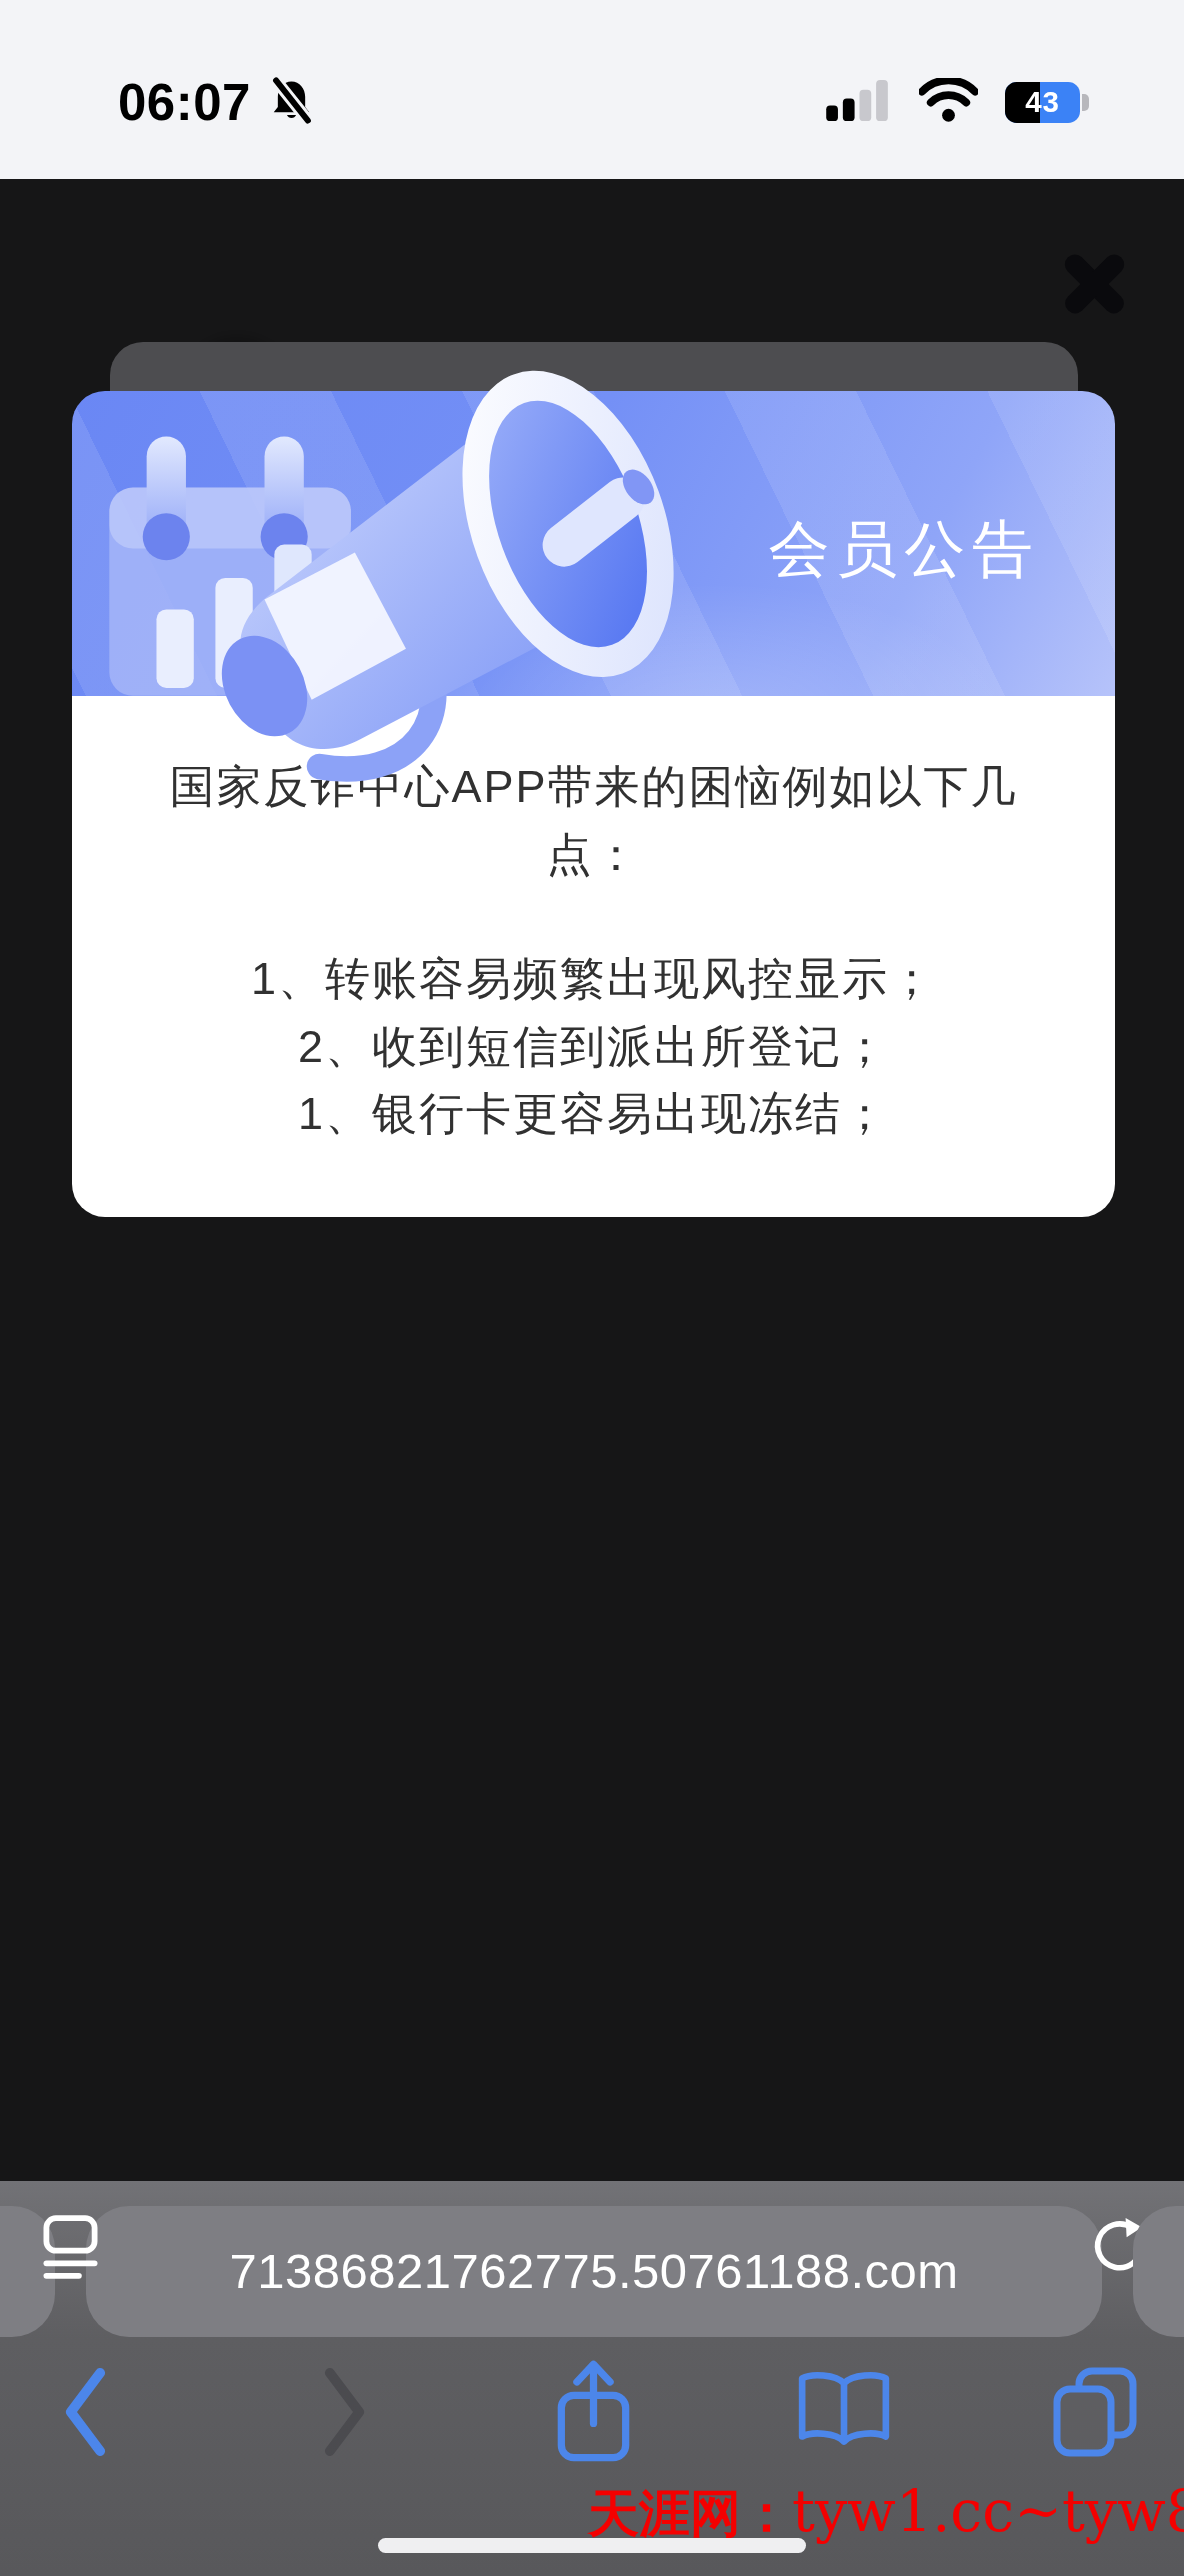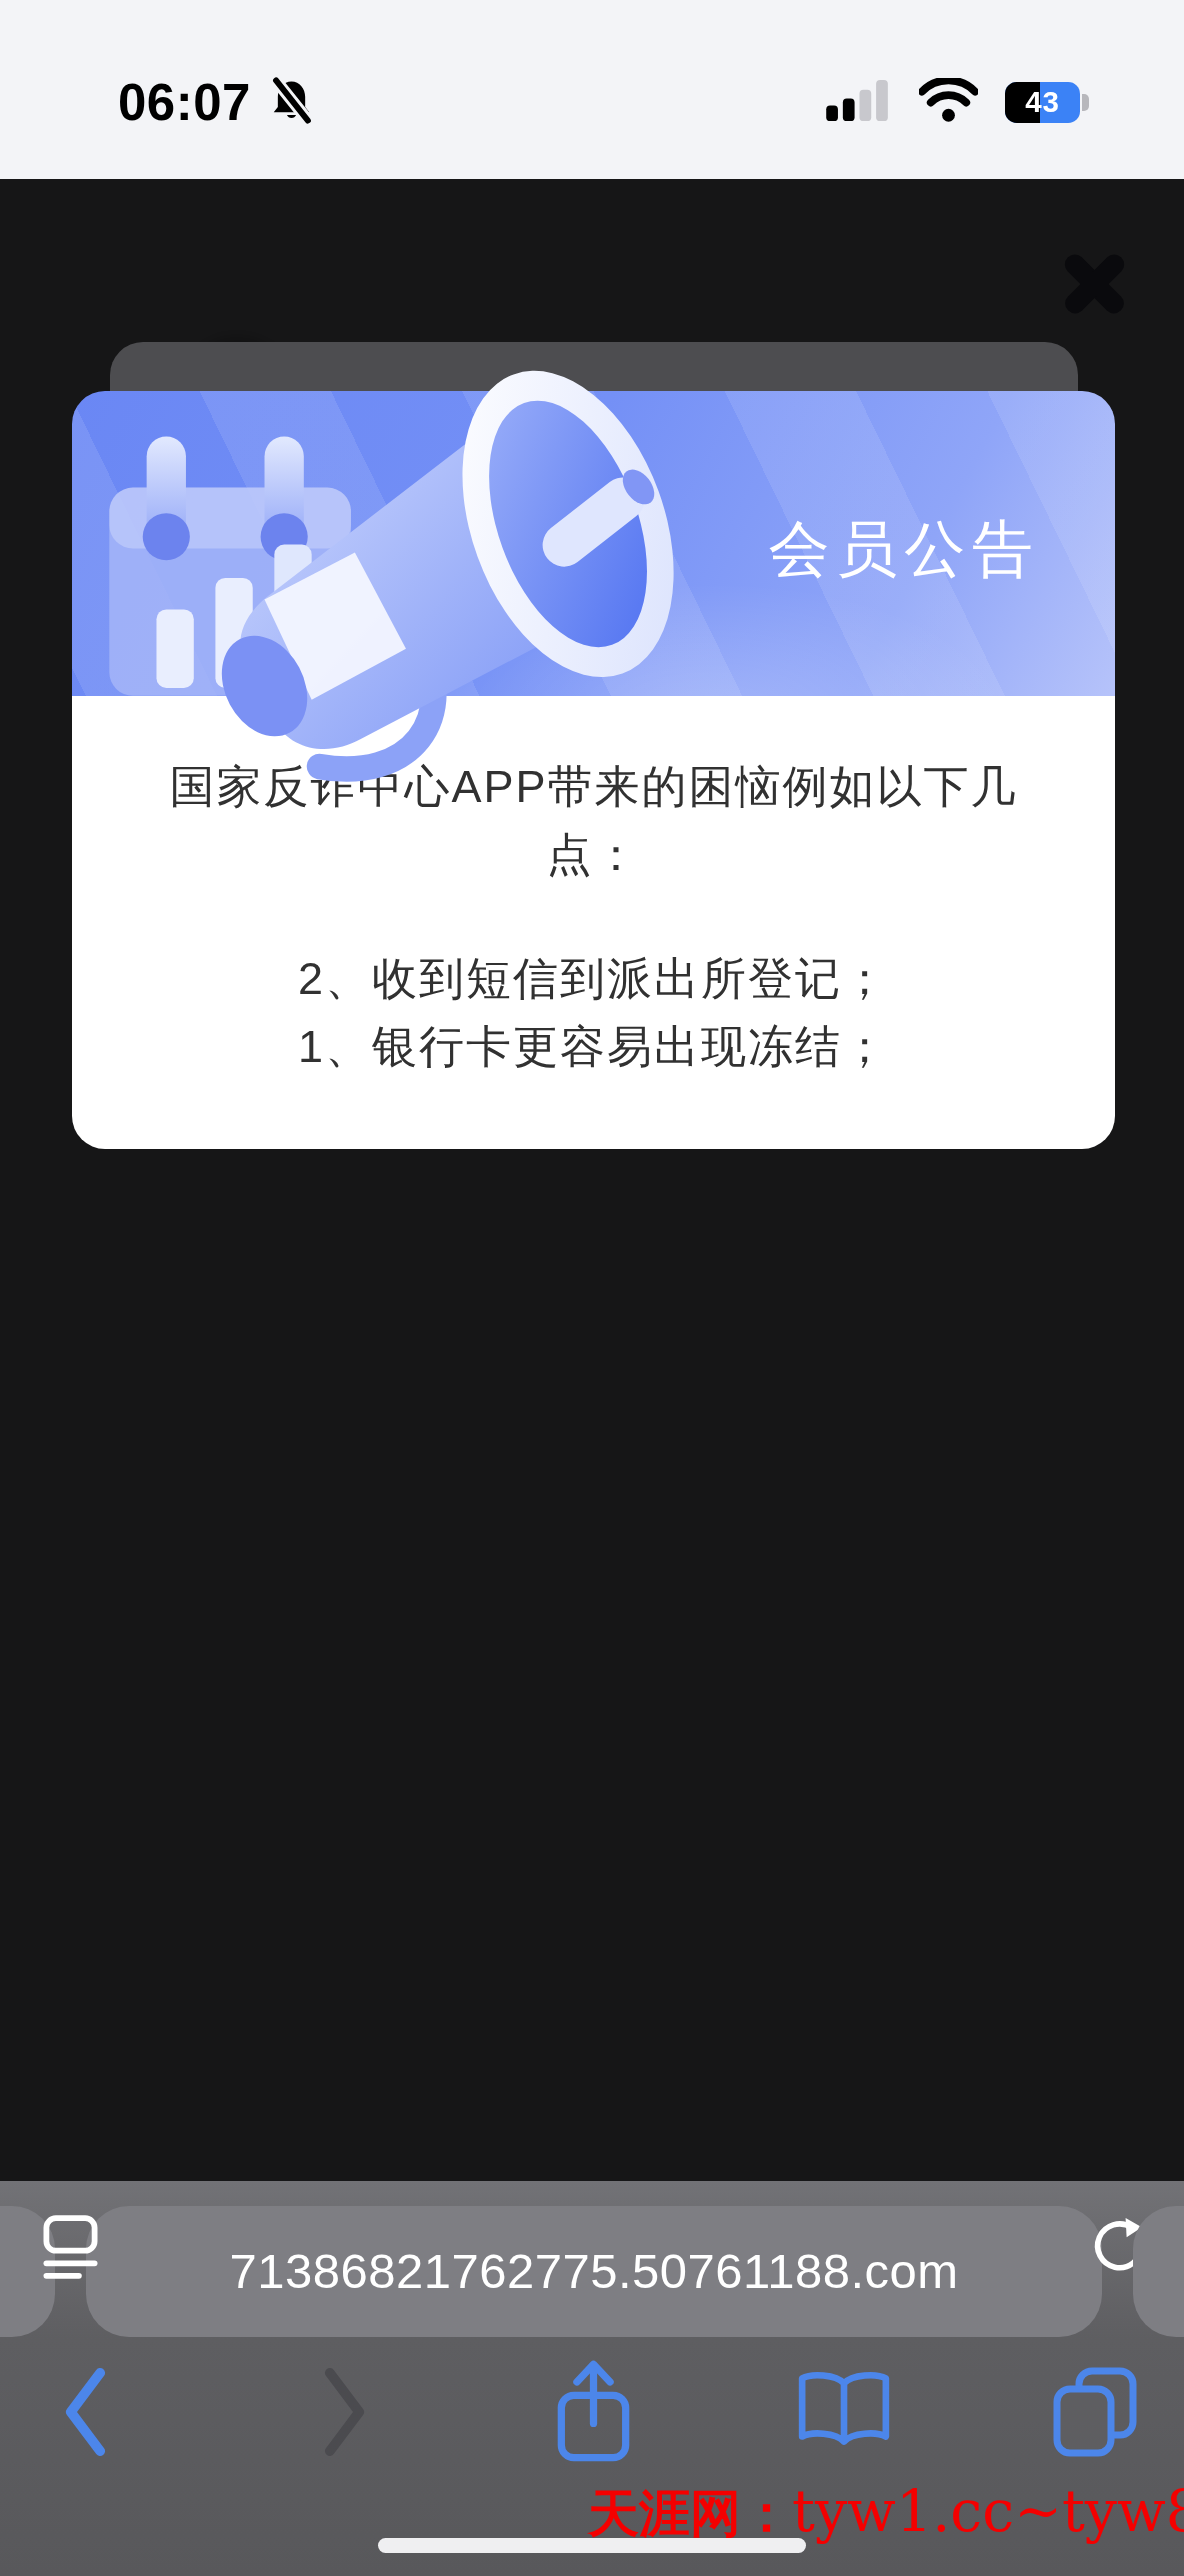--- a/index.html
+++ b/index.html
@@ -189,20 +189,21 @@
         <rect x="470" y="158" width="120" height="44" rx="22" fill="#dfe6fe"></rect>
         <ellipse cx="588" cy="180" rx="13" ry="20" fill="#8196f5"></ellipse>
       </g>
     </svg>
 
     <div class="modal-title">会员公告</div>
 
     <div class="modal-body">
       <p class="intro">国家反诈中心APP带来的困恼例如以下几点：</p>
       <div class="notice-list">
+        <p>1、转账容易频繁出现风控显示；</p>
         <p>2、收到短信到派出所登记；</p>
         <p>1、银行卡更容易出现冻结；</p>
       </div>
     </div>
   </div>
 
   <div class="toolbar">
     <div class="stub stub-left"></div>
     <div class="url-pill">
       <span class="url-text">71386821762775.50761188.com</span>

